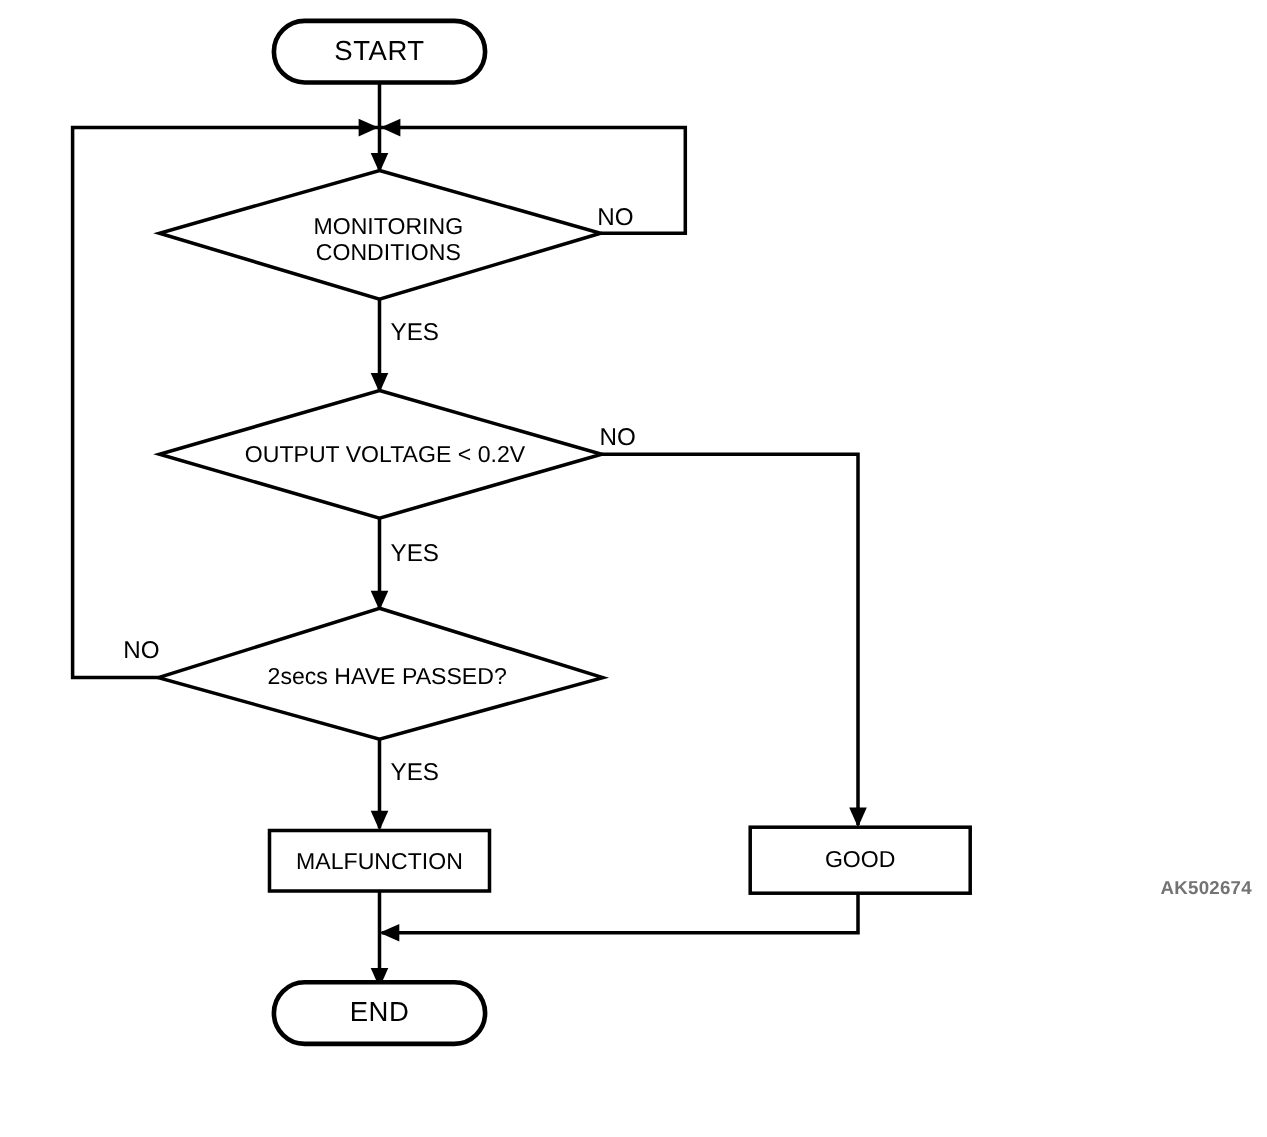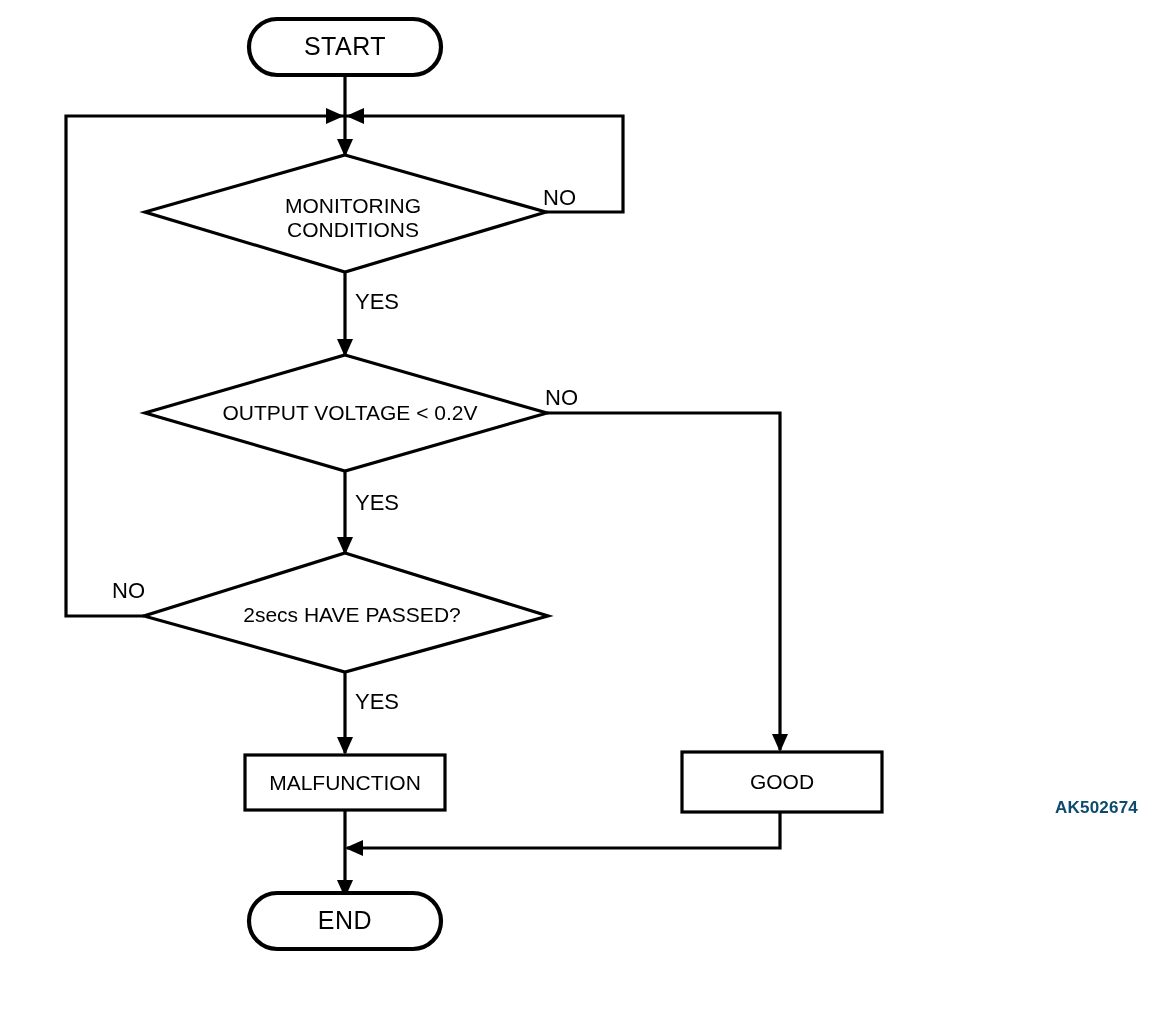--- a/index.html
+++ b/index.html
@@ -68,21 +68,21 @@
     text-anchor: start;
     dominant-baseline: middle;
   }
   .watermark {
     position: absolute;
     right: 14px;
     bottom: 10px;
     font-family: "Liberation Sans", sans-serif;
     font-size: 17px;
     font-weight: bold;
-    color: #0c4a6e;
+    color: #737373;
     letter-spacing: 0.2px;
   }
 </style>
 </head>
 <body>
 
 <div id="flow-root">
   <svg class="flow-canvas" viewBox="0 0 1152 1034" xmlns="http://www.w3.org/2000/svg">
 
     <line class="connector" x1="345" y1="75" x2="345" y2="116"></line>

